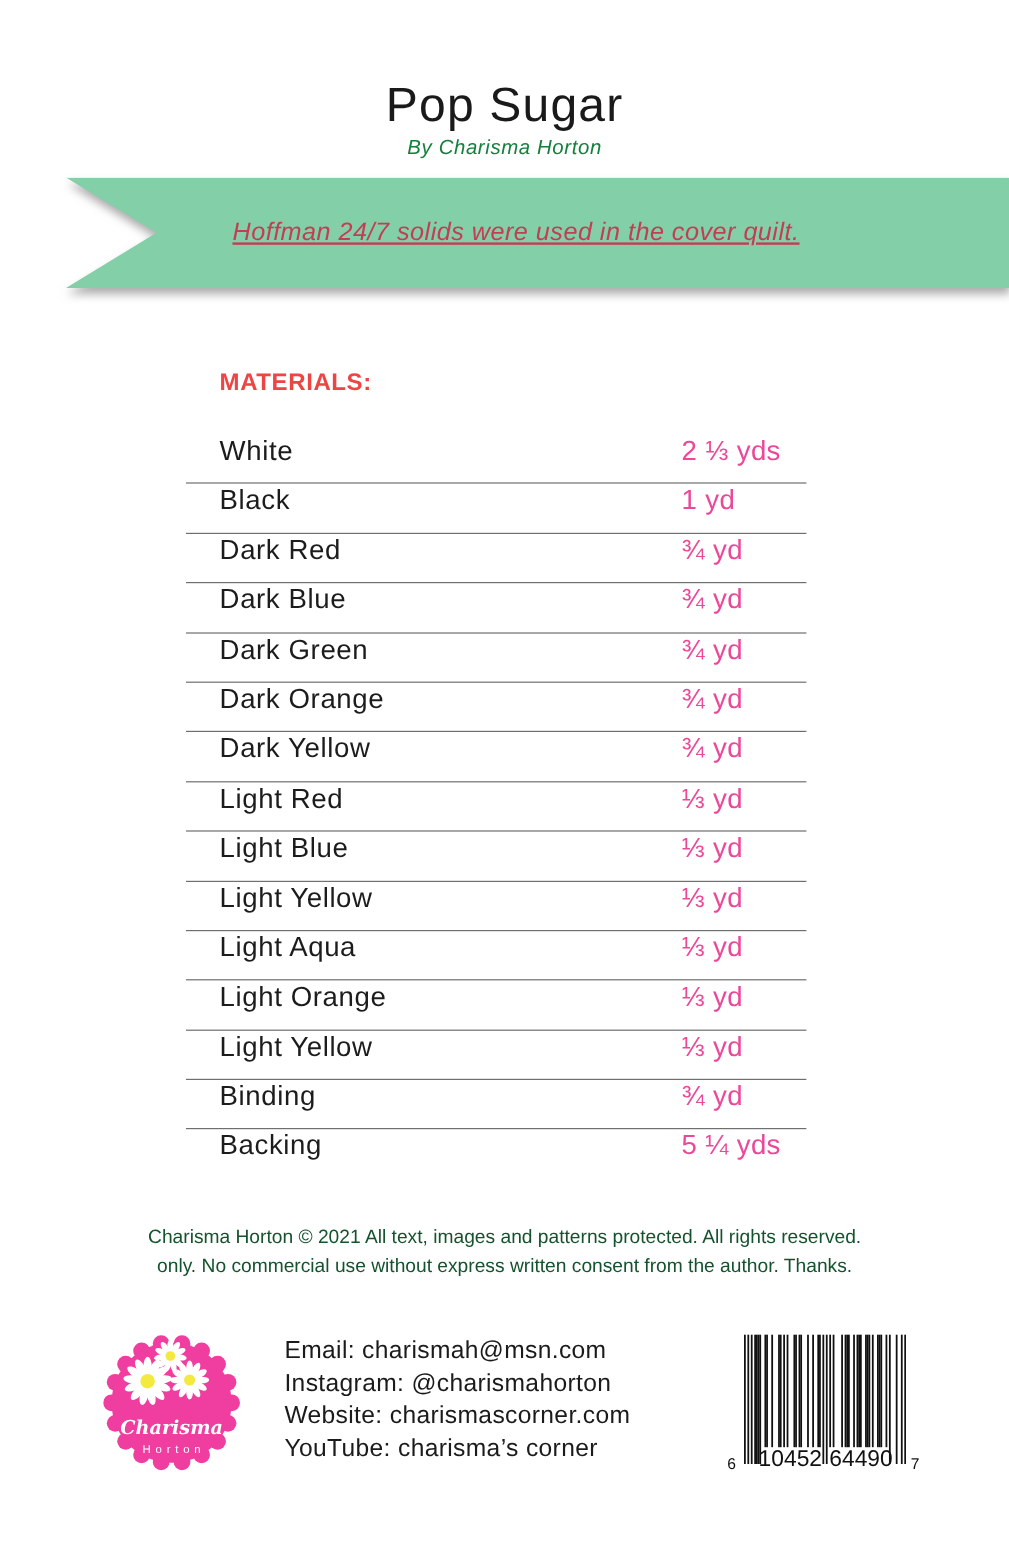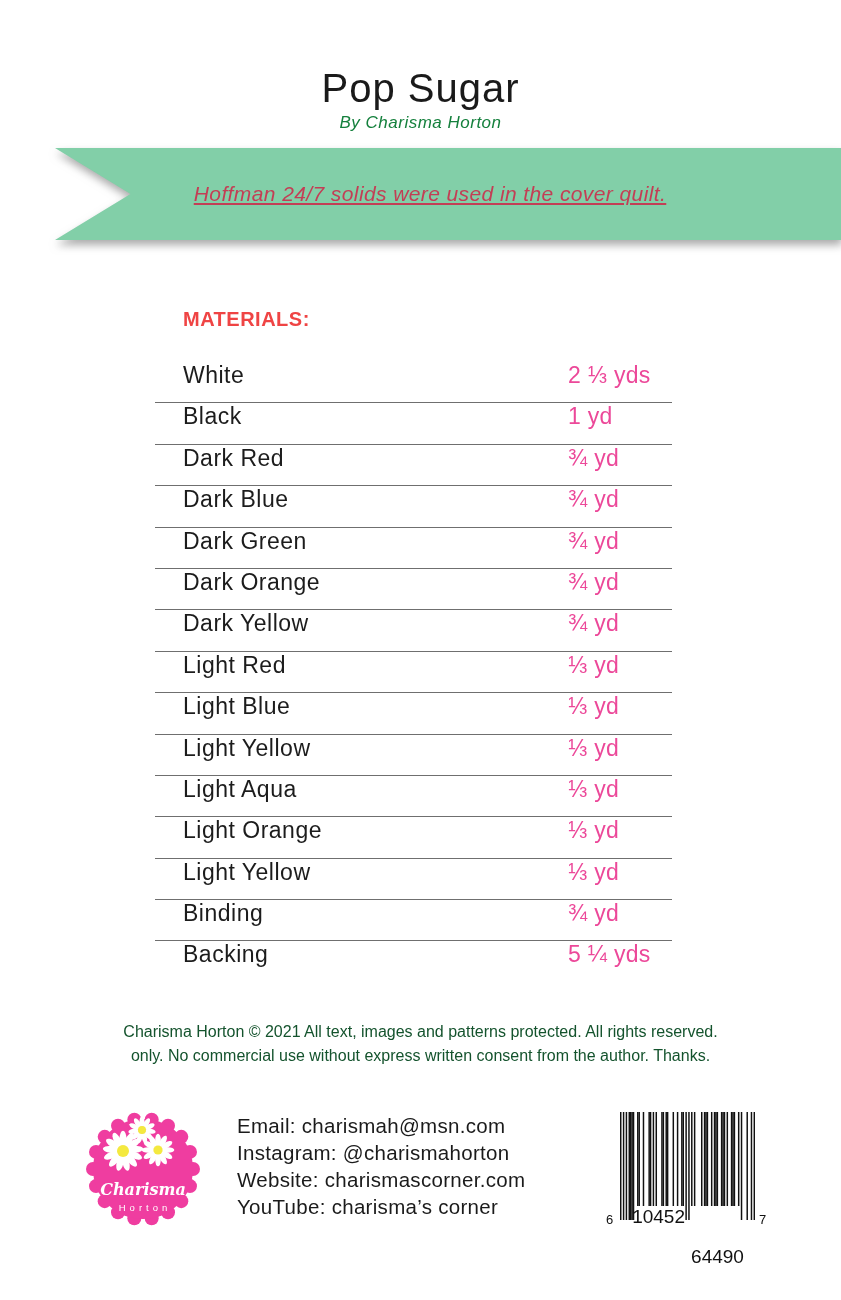--- a/index.html
+++ b/index.html
@@ -56,21 +56,21 @@
   .logo{position:absolute;top:1112px;left:86px;width:114px;height:114px;}
   .contact{
     position:absolute;top:1112px;left:237px;
     font-size:20.5px;line-height:27px;letter-spacing:.3px;color:#1b1b1b;
   }
   .barcode{position:absolute;top:1112px;left:620px;width:135px;height:120px;}
   .barcode svg{position:absolute;top:0;left:0;}
   .bc-num{position:absolute;color:#111;font-family:"Liberation Sans",sans-serif;}
   .bc-d-left{left:-14px;top:100px;font-size:13px;}
   .bc-g1{left:10px;width:55px;top:94px;font-size:19px;text-align:right;}
-  .bc-g2{left:70px;width:55px;top:94px;font-size:19px;text-align:center;margin-top:40px;}
+  .bc-g2{left:70px;width:55px;top:94px;font-size:19px;text-align:center;}
   .bc-d-right{left:139px;top:100px;font-size:13px;}
 </style>
 </head>
 <body>
 
 <div class="page-title">Pop Sugar</div>
 <div class="byline">By Charisma Horton</div>
 
 <div class="ribbon-wrap">
   <div class="ribbon" style="background: rgb(130, 207, 168);"></div>

